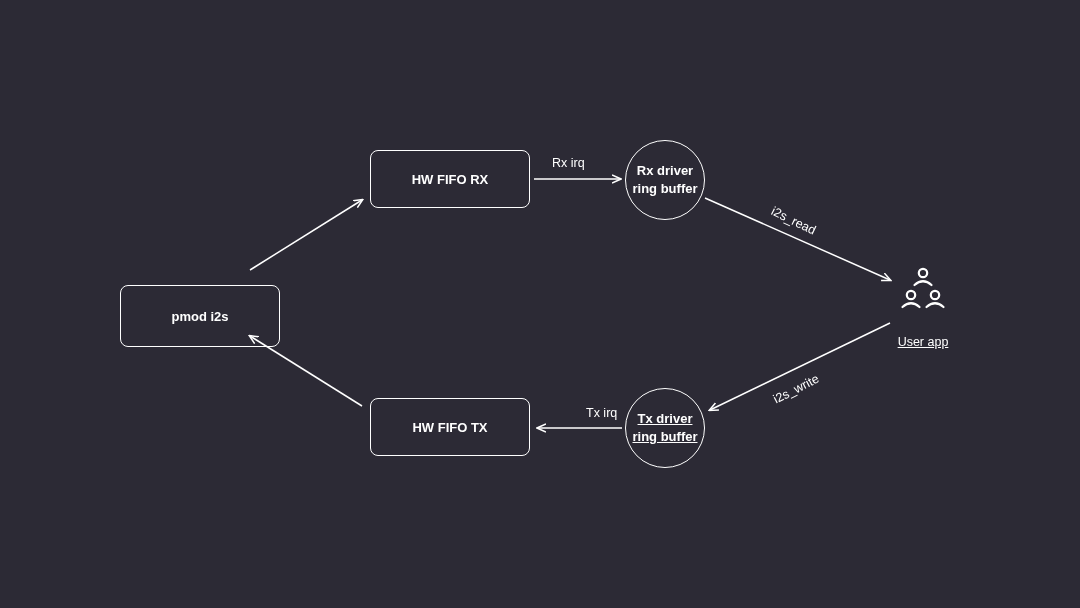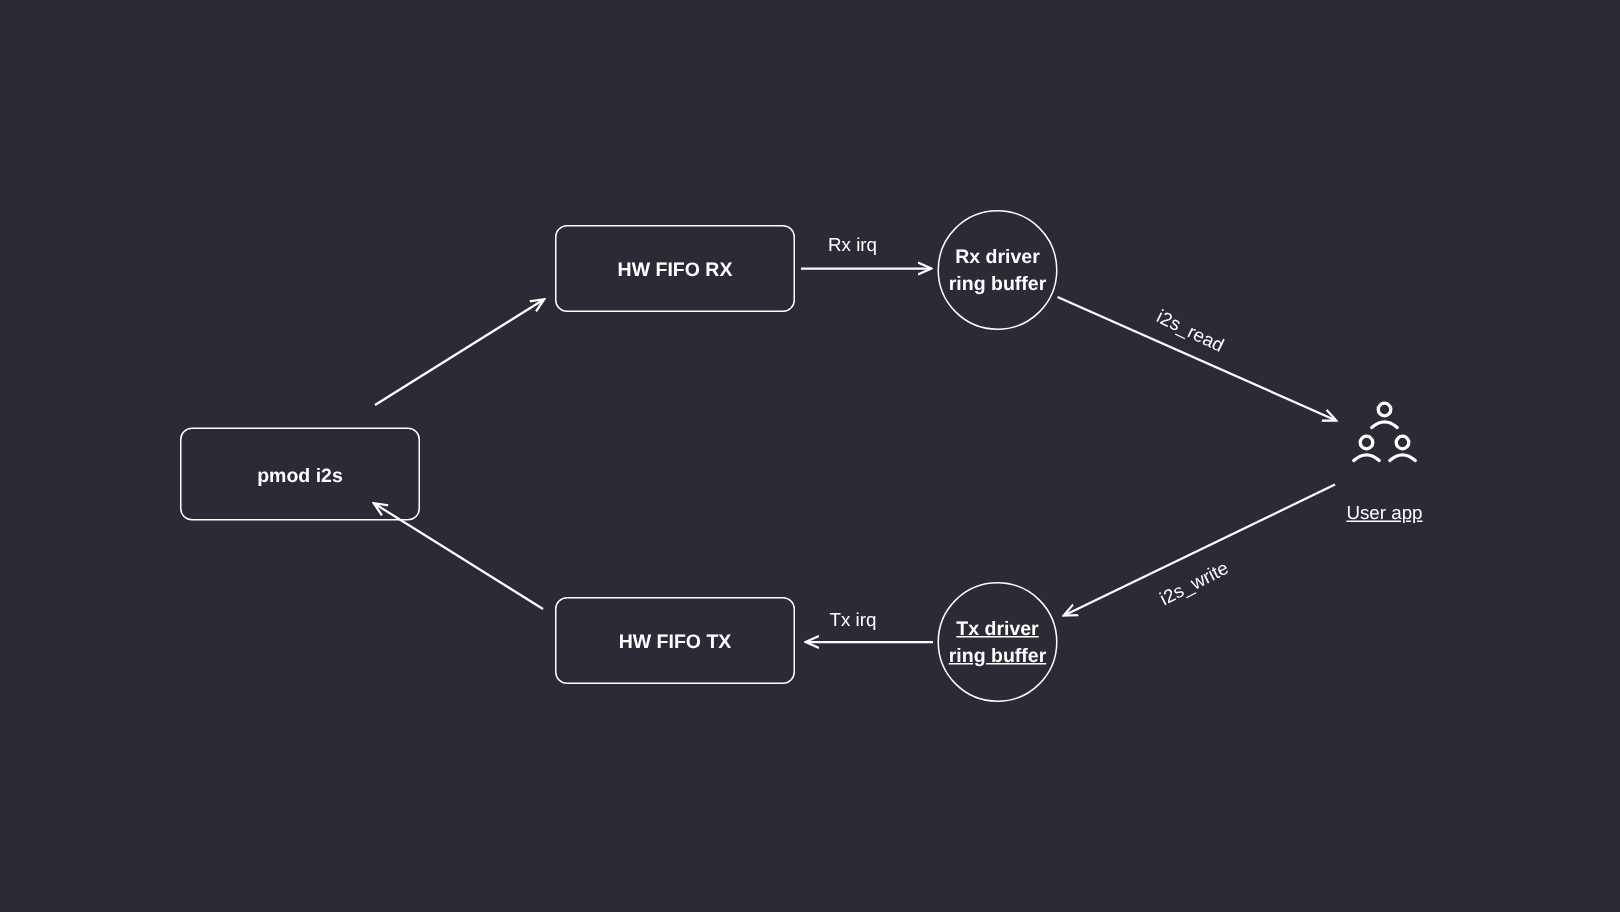--- a/index.html
+++ b/index.html
@@ -107,21 +107,21 @@
       </g>
     </svg>
   </div>
   <div class="label" style="left:892px; top:335px; width:62px;text-decoration:underline;">
     <span>User app</span>
   </div>
 
   <div class="label" style="left:552px; top:156px;">
     <span>Rx irq</span>
   </div>
-  <div class="label" style="left:553px; top:406px;">
+  <div class="label" style="left:586px; top:406px;">
     <span>Tx irq</span>
   </div>
   <div class="label" style="left:775px; top:204px; transform: rotate(26deg); transform-origin: left top;">
     <span>i2s_read</span>
   </div>
   <div class="label" style="left:771px; top:394px; transform: rotate(-27deg); transform-origin: left top;">
     <span>i2s_write</span>
   </div>
 
   <svg class="arrows">

